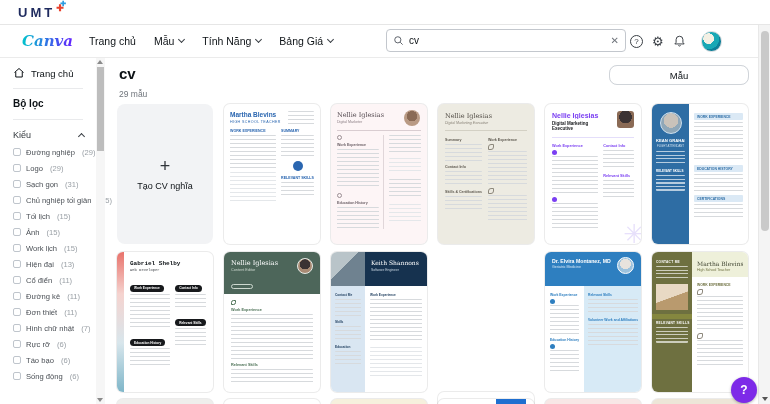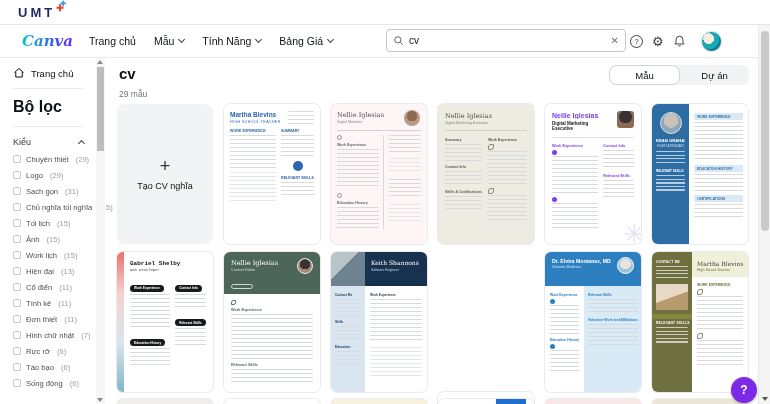--- a/index.html
+++ b/index.html
@@ -27,21 +27,21 @@
   .circle-help { width:13px; height:13px; border:1.2px solid #3a3f45; border-radius:50%; font-size:8px; display:flex; align-items:center; justify-content:center; color:#3a3f45; cursor:pointer; }
   .gear { font-size:13px; color:#3a3f45; line-height:1; cursor:pointer; }
   .create-btn { background:#7d2ae8; color:#fff; font-size:10px; border:none; border-radius:4px; padding:6px 10px; margin-left:5px; cursor:pointer; font-family:"Liberation Sans",sans-serif; }
   .avatar { width:21px; height:21px; border-radius:50%; margin-left:6px; cursor:pointer;
             background:radial-gradient(circle at 35% 35%, #f4f0e4 0 30%, #19a8b5 31% 60%, #0e7f98 61% 100%); border:1px solid #d7dadd; }
 
   
   .sidebar { position:absolute; left:0; top:58px; width:96px; height:346px; background:#fff; padding:6px 0 0 13px; }
   .side-home { display:flex; align-items:center; gap:6px; font-size:9.5px; cursor:pointer; height:18px; }
   .side-div { height:1px; background:#e9eaec; margin:6px 13px 6px 0; }
-  .filter-heading { font-weight:bold; font-size:16px; padding:3px 0 4px; }
+  .filter-heading { font-weight:bold; font-size:10px; padding:3px 0 4px; }
   .group-row { display:flex; align-items:center; justify-content:space-between; padding:4px 12px 4px 0; cursor:pointer; }
   .group-heading { font-size:9px; color:#33383d; }
   .chev-up { width:5px; height:5px; border-right:1.2px solid #3a3f45; border-bottom:1.2px solid #3a3f45; transform:rotate(-135deg); margin-top:2px; }
   .filter-item { display:flex; align-items:center; gap:5px; height:16px; cursor:pointer; white-space:nowrap; }
   .cbx { width:8px; height:8px; border:1px solid #bfc5cc; border-radius:2px; background:#fff; flex:0 0 auto; }
   .f-label { font-size:7.6px; color:#4a4f55; }
   .f-count { font-size:7.6px; color:#9aa0a6; margin-left:2px; }
 
   
   .side-scroll { position:absolute; left:96px; top:58px; width:9px; height:346px; background:#f6f6f6; }
@@ -258,36 +258,36 @@
     </div>
     <div class="side-div"></div>
     <div class="filter-heading">Bộ lọc</div>
     <div class="side-div"></div>
     <div class="group-row">
       <span class="group-heading">Kiểu</span>
       <span class="chev-up"></span>
     </div>
     <div class="filter-item">
         <span class="cbx"></span>
-        <span class="f-label">Chuyên thiết</span>
+        <span class="f-label">Đường nghiệp</span>
         <span class="f-count">(29)</span>
       </div>
     <div class="filter-item">
         <span class="cbx"></span>
         <span class="f-label">Logo</span>
         <span class="f-count">(29)</span>
       </div>
     <div class="filter-item">
         <span class="cbx"></span>
         <span class="f-label">Sạch gọn</span>
         <span class="f-count">(31)</span>
       </div>
     <div class="filter-item">
         <span class="cbx"></span>
-        <span class="f-label">Chủ nghĩa tối nghĩa</span>
+        <span class="f-label">Chủ nghiệp tối giản</span>
         <span class="f-count">(15)</span>
       </div>
     <div class="filter-item">
         <span class="cbx"></span>
         <span class="f-label">Tối lịch</span>
         <span class="f-count">(15)</span>
       </div>
     <div class="filter-item">
         <span class="cbx"></span>
         <span class="f-label">Ảnh</span>
@@ -303,21 +303,21 @@
         <span class="f-label">Hiện đại</span>
         <span class="f-count">(13)</span>
       </div>
     <div class="filter-item">
         <span class="cbx"></span>
         <span class="f-label">Cổ điển</span>
         <span class="f-count">(11)</span>
       </div>
     <div class="filter-item">
         <span class="cbx"></span>
-        <span class="f-label">Tính kẻ</span>
+        <span class="f-label">Đường kẻ</span>
         <span class="f-count">(11)</span>
       </div>
     <div class="filter-item">
         <span class="cbx"></span>
         <span class="f-label">Đơn thiết</span>
         <span class="f-count">(11)</span>
       </div>
     <div class="filter-item">
         <span class="cbx"></span>
         <span class="f-label">Hình chữ nhật</span>
@@ -345,21 +345,20 @@
     <span class="arr up"></span>
     <span class="thumb"></span>
     <span class="arr dn"></span>
   </div>
 
   <div class="main">
     <div class="page-title">cv</div>
     <div class="result-count">29 mẫu</div>
     <div class="seg">
       <div class="seg-btn active">Mẫu</div>
-      <div class="seg-btn">Dự án</div>
     </div>
 
     <div class="create-card">
       <span class="plus-glyph">+</span>
       <span class="create-label">Tạo CV nghĩa</span>
     </div>
 
     <div class="card tA" style="left:117px;top:46px">
       <div class="nm">Martha Blevins</div>
       <div class="sub">HIGH SCHOOL TEACHER</div>

